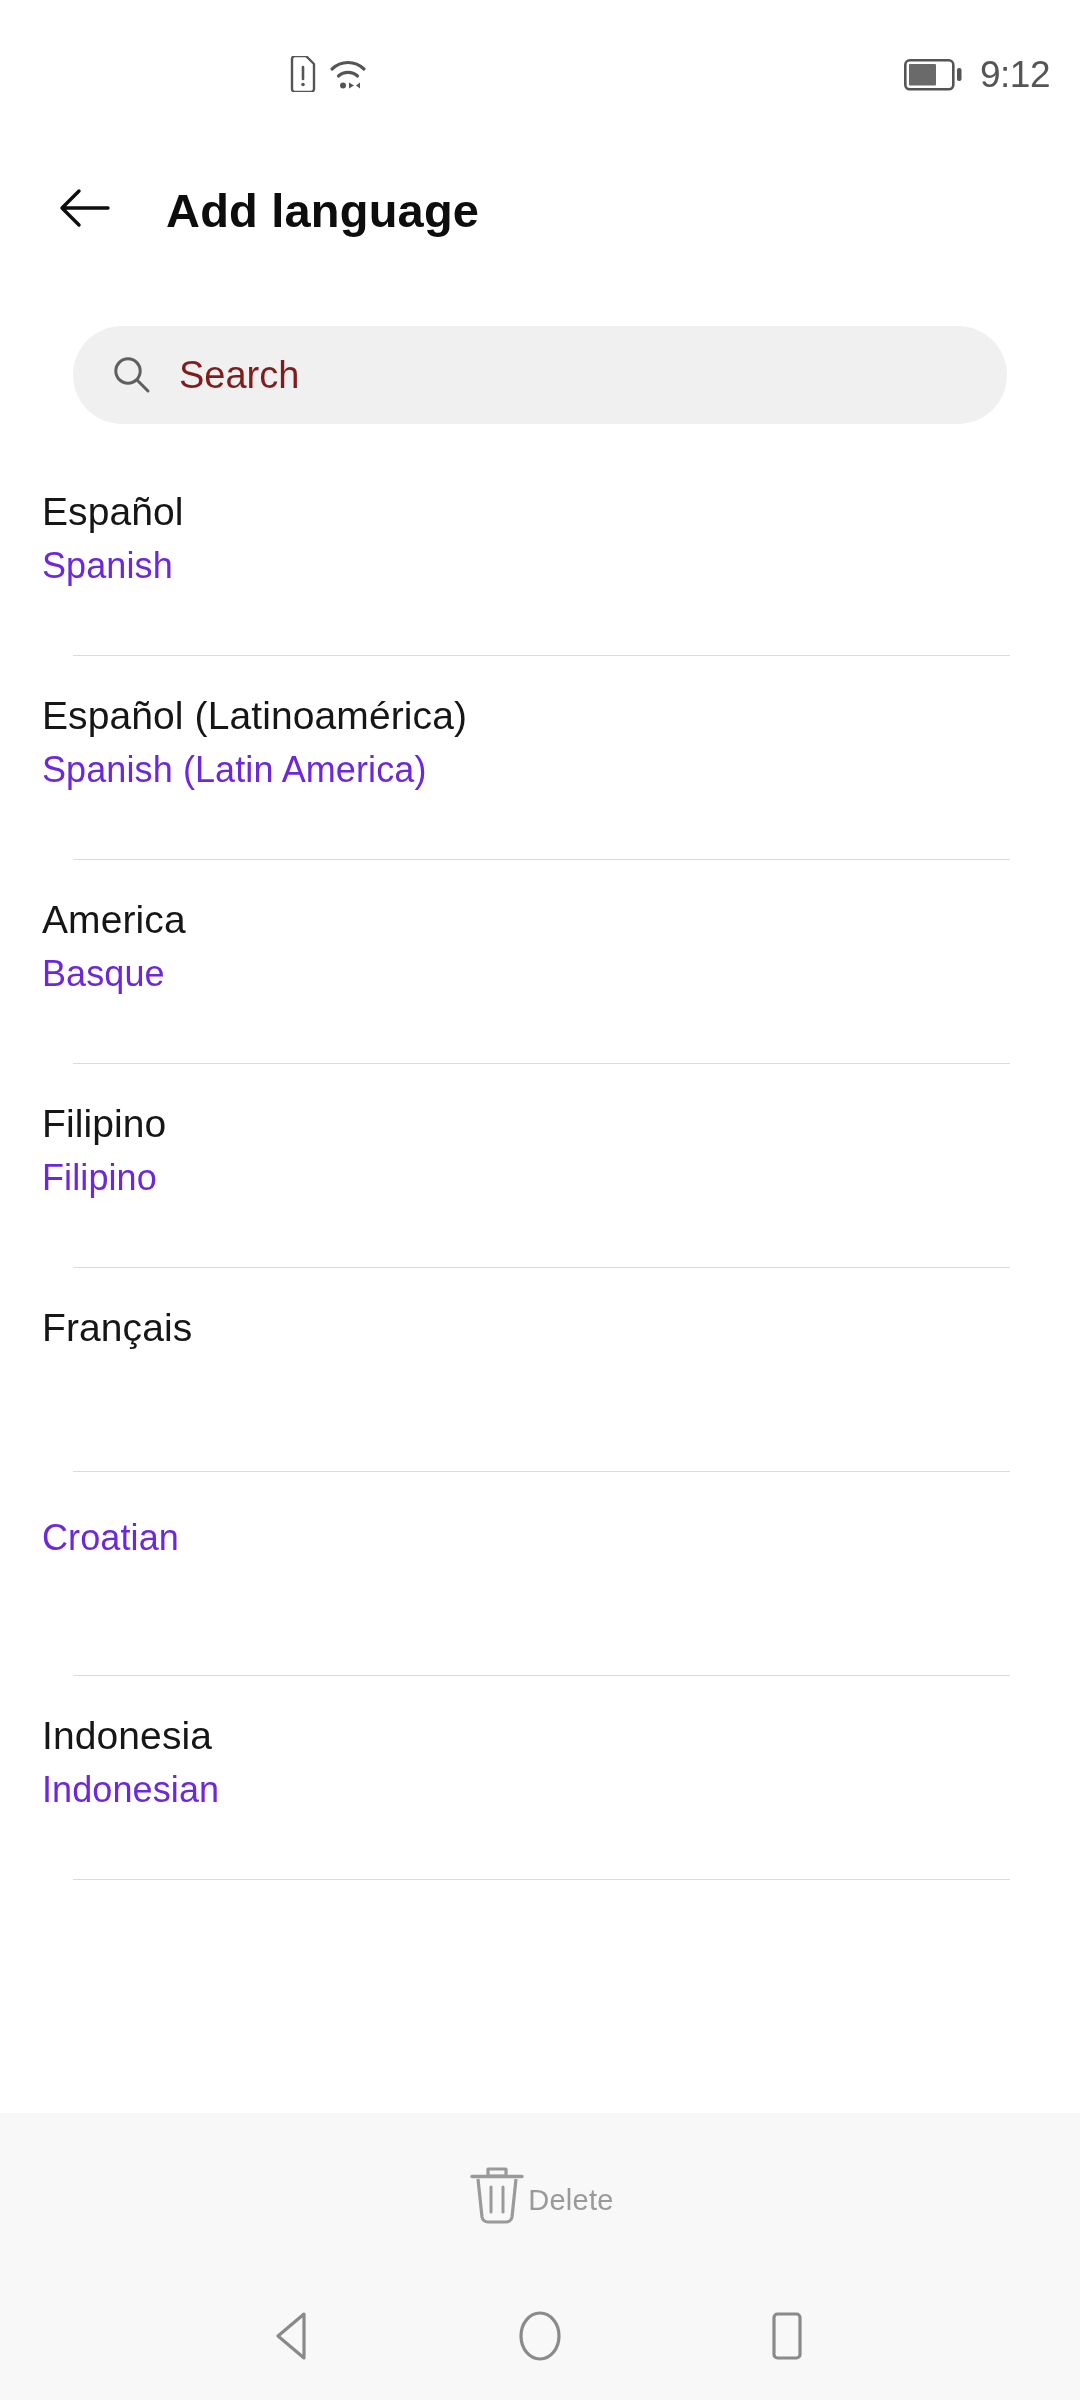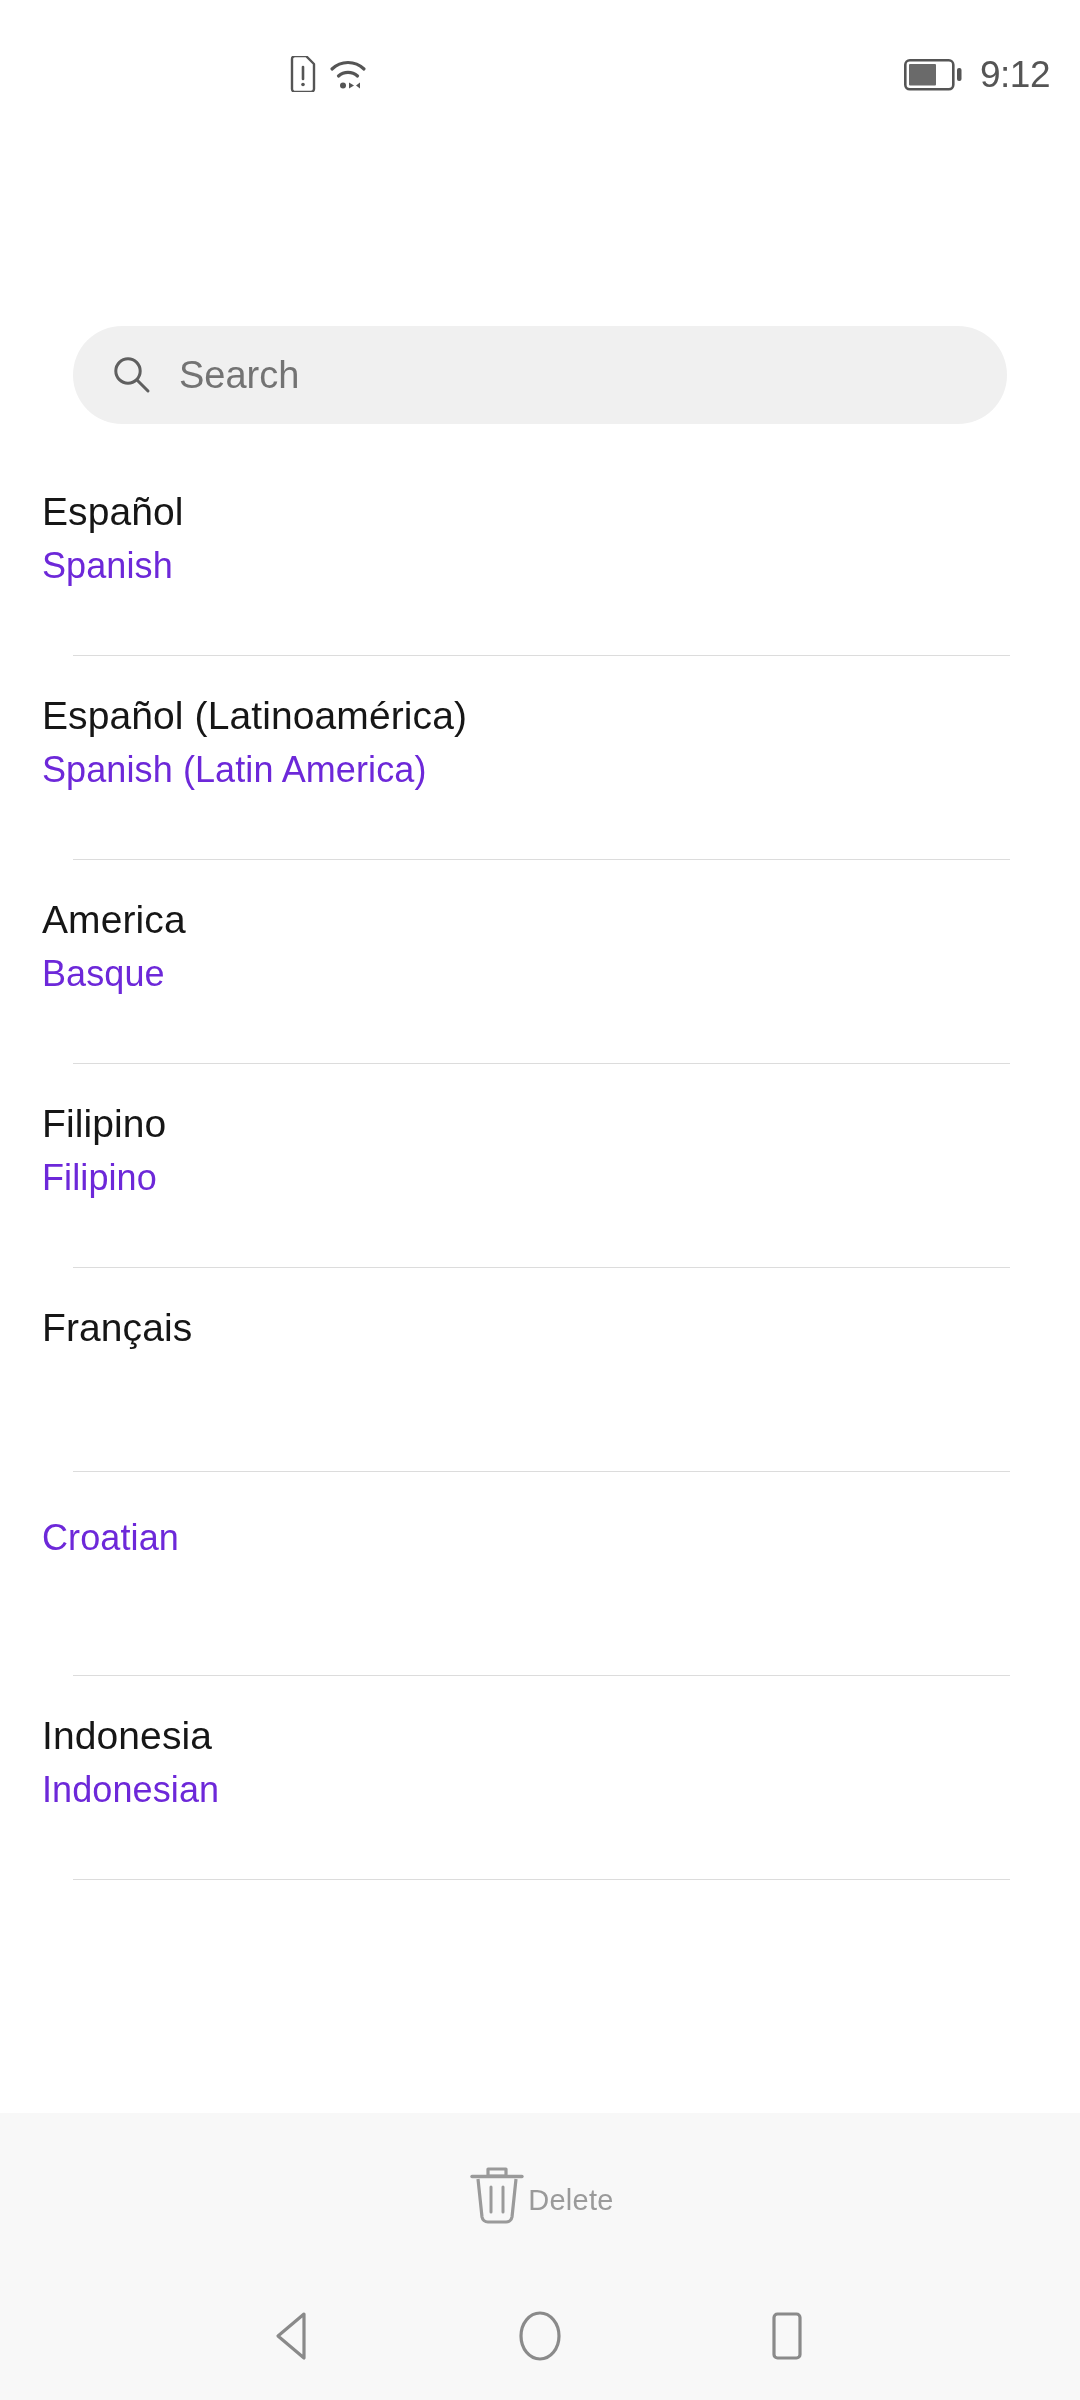--- a/index.html
+++ b/index.html
@@ -65,21 +65,21 @@
     width:100%; height:100%;
     background:#f0f0f0;
     border-radius:49px;
     display:flex; align-items:center;
     padding-left:38px;
     cursor:text;
   }
   .search-icon { flex:0 0 auto; display:block; }
   .search-placeholder {
     font-size:38px;
-    color:#737373;
+    color:#7f1d1d;
     margin-left:26px;
   }
 
   
   .lang-list {
     position:absolute; top:452px; left:0;
     width:1080px; height:1660px;
     overflow:hidden;
   }
   .lang-item {
@@ -173,20 +173,30 @@
         <svg class="battery-icon" width="58" height="32" viewBox="0 0 58 32">
           <rect x="1.3" y="1.3" width="48" height="29" rx="4.5" ry="4.5" fill="none" stroke="#555555" stroke-width="2.6"></rect>
           <rect x="5" y="5" width="27" height="21.5" rx="1" fill="#6a6a6a"></rect>
           <rect x="53" y="9" width="4.5" height="13" rx="2" fill="#555555"></rect>
         </svg>
       </span>
       <span class="clock">9:12</span>
     </div>
   </div>
 
+  <div class="header">
+    <div class="back-btn">
+      <span>
+        <svg width="56" height="44" viewBox="0 0 56 44">
+          <path d="M51,22 H5 M22,5 L5,22 L22,39" fill="none" stroke="#0d0d0d" stroke-width="3.4" stroke-linecap="round" stroke-linejoin="round"></path>
+        </svg>
+      </span>
+    </div>
+    <div class="page-title">Add language</div>
+  </div>
 
   <div class="search-wrap">
     <div class="search-box">
       <span>
         <svg class="search-icon" width="42" height="42" viewBox="0 0 42 42">
           <circle cx="17" cy="17" r="12.2" fill="none" stroke="#5f5f5f" stroke-width="3"></circle>
           <line x1="26" y1="26" x2="37" y2="37" stroke="#5f5f5f" stroke-width="3" stroke-linecap="round"></line>
         </svg>
       </span>
       <span class="search-placeholder">Search</span>

